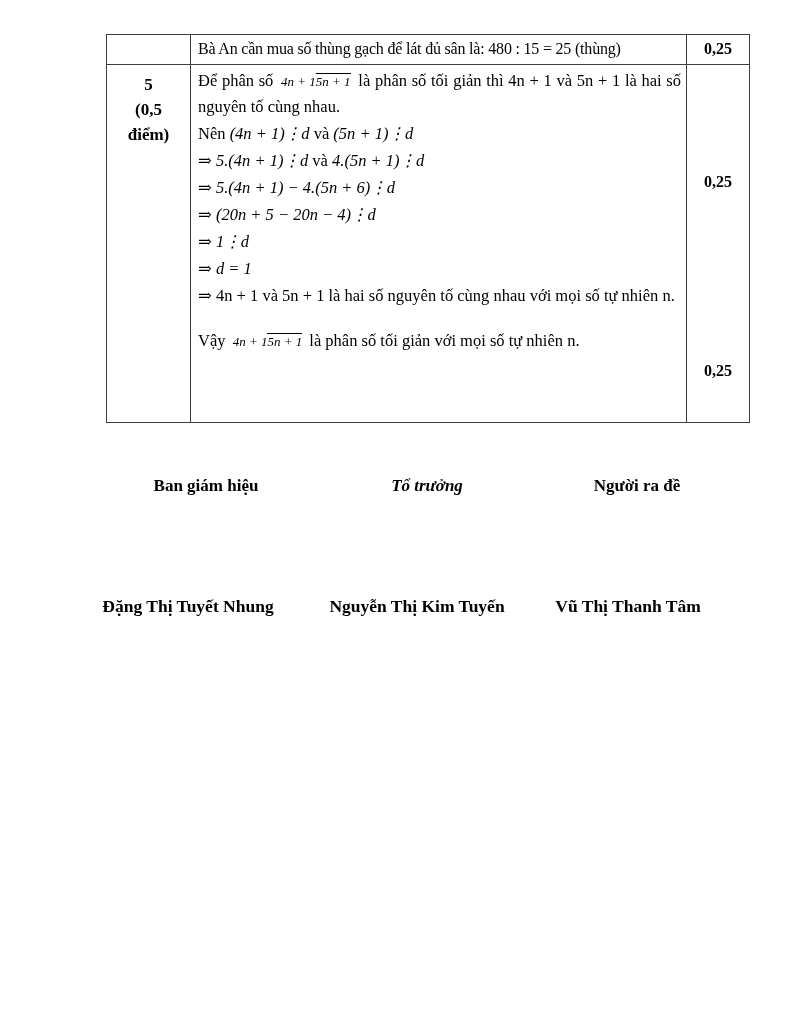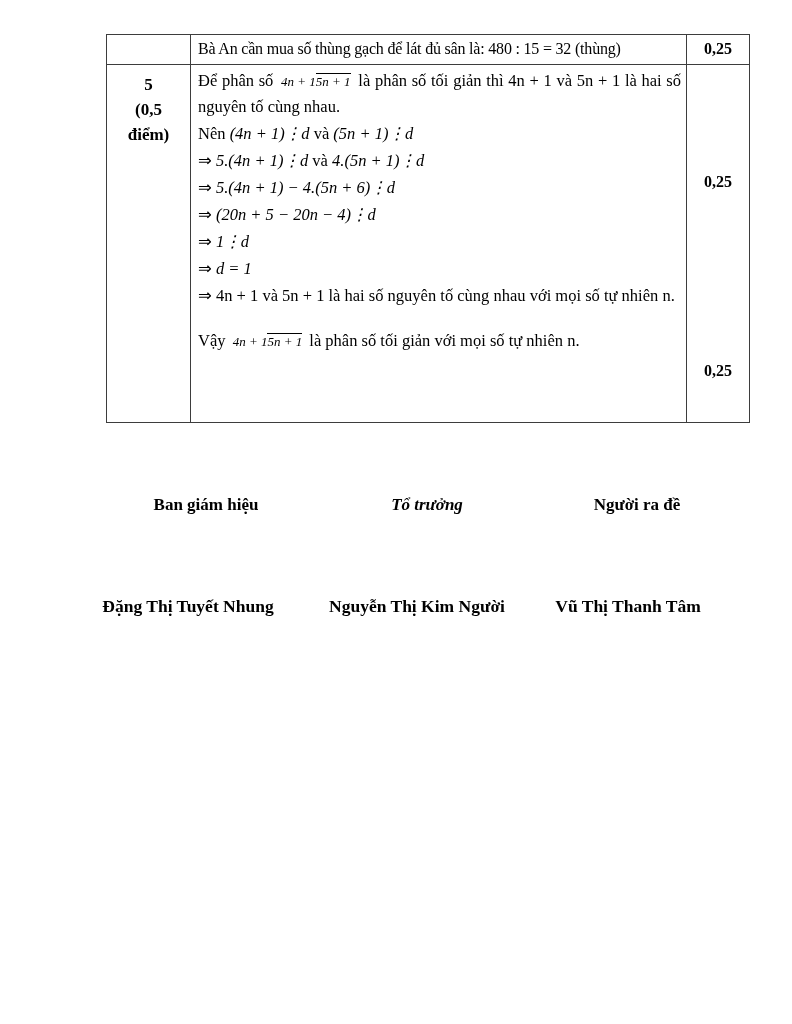--- a/index.html
+++ b/index.html
@@ -18,52 +18,52 @@
   .cell{box-sizing:border-box;}
   .q-cell{width:84px;border-right:1.5px solid #3d3d3d;flex:none;}
   .c-cell{flex:1;border-right:1.5px solid #3d3d3d;padding:0 5px 0 7px;overflow:hidden;}
   .s-cell{width:62px;flex:none;text-align:center;font-weight:bold;font-size:16px;}
   .t-row1 .c-cell{line-height:27px;font-size:16px;white-space:nowrap;letter-spacing:-0.2px;}
   .t-row1 .s-cell{line-height:27px;}
   .q-num{
     text-align:center;font-weight:bold;font-size:17px;line-height:25px;
     padding-top:7px;
   }
-  .t-row2 .c-cell{font-size:16.5px;padding-top:3px;font-family:Liberation Serif, serif;}
+  .t-row2 .c-cell{font-size:16.5px;padding-top:3px;}
   .para{margin:0;text-align:justify;line-height:26px;}
   .proof-line{line-height:27px;text-align:justify;}
   .s-m{font-style:italic;}
   .s-b{font-weight:bold;}
   .frac{
     display:inline-block;vertical-align:middle;text-align:center;
     font-size:13px;line-height:1.3;font-style:italic;padding:1px 3px;
   }
   .frac .den{border-top:1px solid #000;}
   .closing{line-height:30px;margin-top:17px;}
   .t-row2 .s-cell{position:relative;}
   .score-a{position:absolute;top:108px;left:0;right:0;}
   .score-b{position:absolute;top:297px;left:0;right:0;}
   .sig{position:absolute;transform:translateX(-50%);font-weight:bold;white-space:nowrap;}
-  .sig-title{top:495px;font-size:17px;}
+  .sig-title{top:476px;font-size:17px;}
   .sig-name{top:596px;font-size:17.5px;}
   .st-1{left:206px;}
   .st-2{left:427px;font-style:italic;}
   .st-3{left:637px;}
   .sn-1{left:188px;}
   .sn-2{left:417px;}
   .sn-3{left:628px;}
 </style>
 </head>
 <body>
 
 <div class="answer-table">
 
   <div class="t-row t-row1">
     <div class="cell q-cell"></div>
-    <div class="cell c-cell">Bà An cần mua số thùng gạch để lát đủ sân là: 480 : 15 = 32 (thùng)</div>
+    <div class="cell c-cell">Bà An cần mua số thùng gạch để lát đủ sân là: 480 : 15 = 25 (thùng)</div>
     <div class="cell s-cell">0,25</div>
   </div>
 
   <div class="t-row t-row2">
     <div class="cell q-cell">
       <div class="q-num">
         <div>5</div>
         <div>(0,5</div>
         <div>điểm)</div>
       </div>
@@ -95,14 +95,14 @@
     </div>
   </div>
 
 </div>
 
 <div class="sig sig-title st-1">Ban giám hiệu</div>
 <div class="sig sig-title st-2">Tổ trưởng</div>
 <div class="sig sig-title st-3">Người ra đề</div>
 
 <div class="sig sig-name sn-1">Đặng Thị Tuyết Nhung</div>
-<div class="sig sig-name sn-2">Nguyễn Thị Kim Người</div>
+<div class="sig sig-name sn-2">Nguyễn Thị Kim Tuyến</div>
 <div class="sig sig-name sn-3">Vũ Thị Thanh Tâm</div>
 
 </body></html>

